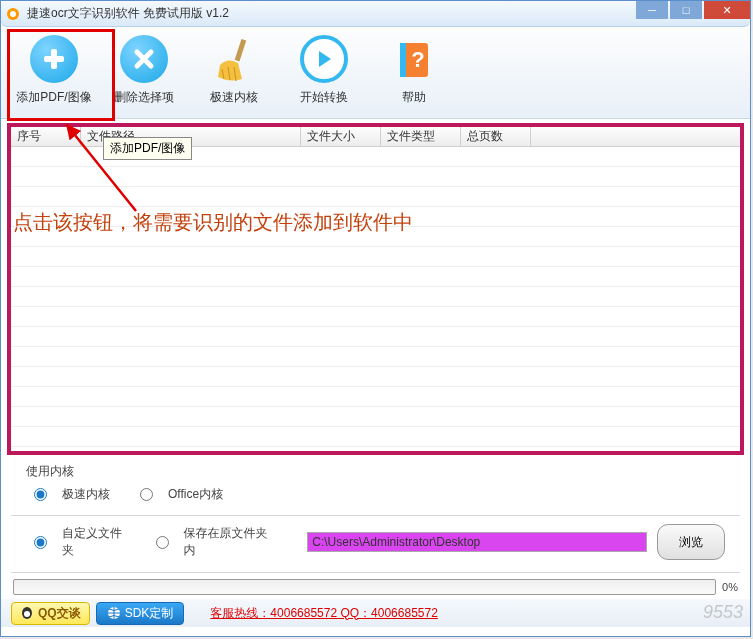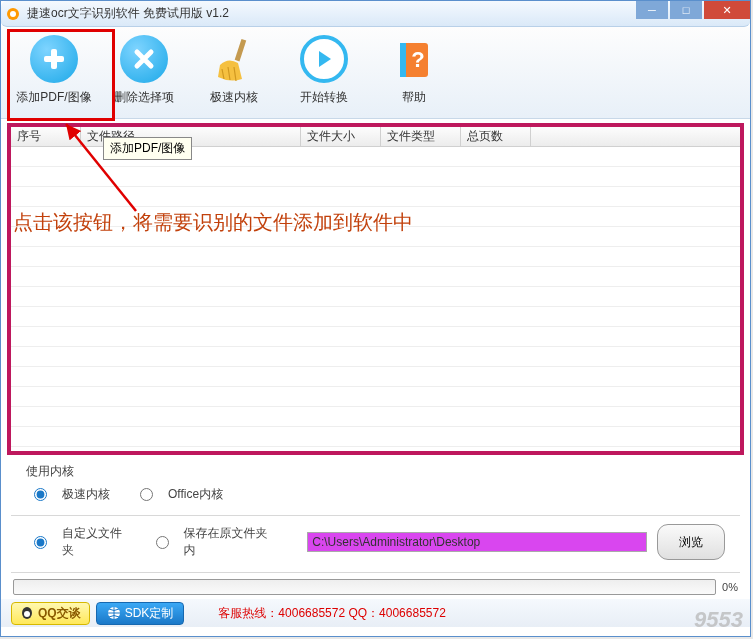--- a/index.html
+++ b/index.html
@@ -41,23 +41,23 @@
 .path-input { width: 370px; height: 20px; border: 1px solid #aaa; padding: 1px 4px; font-size: 12px; background: #d946ef; color: #333; margin-left: 8px; }
 .browse-btn { width: 74px; height: 36px; background: linear-gradient(#fafafa,#e0e0e0); border: 1px solid #999; border-radius: 11px; font-size: 12px; cursor: pointer; margin-left: auto; }
 
 .progress-row { display: flex; align-items: center; padding: 4px 12px; gap: 6px; }
 .progress-bar { flex: 1; height: 16px; border: 1px solid #999; background: linear-gradient(#eee,#fafafa); border-radius: 2px; }
 .progress-pct { font-size: 11px; color: #444; }
 
 .footer { height: 28px; background: linear-gradient(#f5f9fd,#e8eef6); display: flex; align-items: center; padding: 0 10px; gap: 6px; font-size: 12px; }
 .qq-btn { background: linear-gradient(#fff8b0,#ffe85a); border: 1px solid #d6b800; border-radius: 4px; padding: 2px 8px; font-size: 12px; display: flex; align-items: center; gap: 4px; cursor: pointer; color: #8a5a00; font-weight: bold; }
 .sdk-btn { background: linear-gradient(#3aa8f5,#1a78c8); border: 1px solid #1668b0; border-radius: 4px; padding: 2px 10px; font-size: 12px; color: #fff; display: flex; align-items: center; gap: 4px; cursor: pointer; }
-.hotline { color: #d00; margin-left: 28px; }
-
-.watermark { position: absolute; right: 10px; bottom: 6px; font-size: 22px; font-weight: bold; font-style: italic; color: rgba(180,180,180,0.7); z-index: 10; pointer-events: none; }
+.hotline { color: #d00; text-decoration: underline; margin-left: 20px; }
+
+.watermark { position: absolute; right: 10px; bottom: 16px; font-size: 18px; font-weight: normal; font-style: italic; color: rgba(180,180,180,0.7); z-index: 10; pointer-events: none; }
 
 input[type=radio] { accent-color: #1a78c8; }
 </style>
 </head>
 <body>
 
 <div class="window">
 
   <div class="titlebar">
     <svg class="app-icon" viewBox="0 0 16 16">

